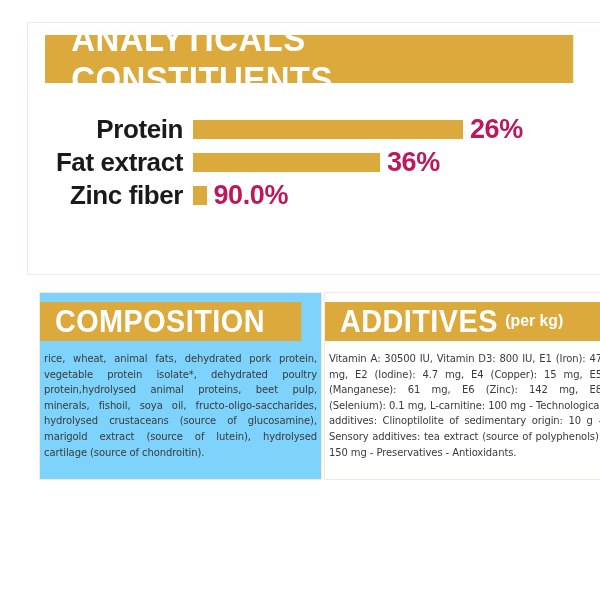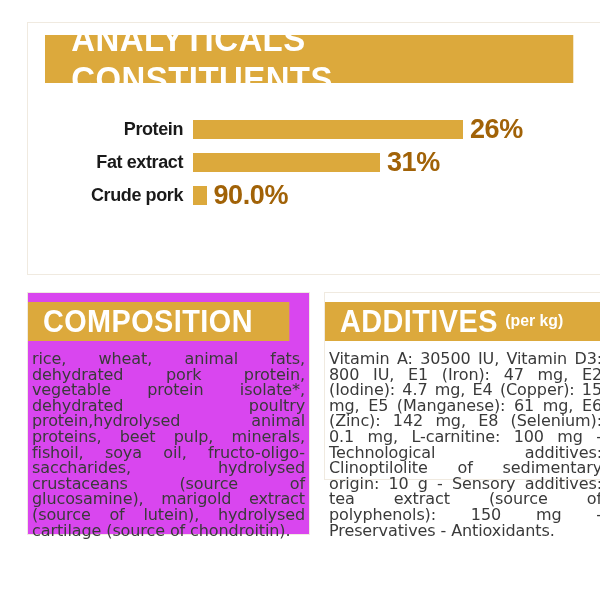--- a/index.html
+++ b/index.html
@@ -70,55 +70,55 @@
     position: relative;
     height: 33px;
     display: flex;
     align-items: center;
   }
   .bar-label {
     width: 176px;
     text-align: right;
     padding-right: 10px;
     box-sizing: border-box;
-    font-size: 18px;
+    font-size: 26px;
     font-weight: 700;
     color: #1a1a1a;
     letter-spacing: -0.4px;
     white-space: nowrap;
   }
   .bar-track {
     position: relative;
     height: 19px;
     display: flex;
     align-items: center;
   }
   .bar-fill {
     height: 19px;
     background: #dca93c;
   }
   .bar-value {
     font-size: 27px;
     font-weight: 700;
-    color: #a16207;
+    color: #be185d;
     margin-left: 7px;
     letter-spacing: -0.4px;
     white-space: nowrap;
   }
 
   
   .panel-composition {
     position: absolute;
-    left: 10px;
+    left: 22px;
     top: 292px;
     width: 283px;
-    height: 243px;
+    height: 188px;
     border: 1px solid #f0eae0;
     box-sizing: border-box;
-    background: #d946ef;
+    background: #7dd3fc;
   }
   .panel-additives {
     position: absolute;
     left: 307px;
     top: 292px;
     width: 328px;
     height: 188px;
     border: 1px solid #f0eae0;
     box-sizing: border-box;
     background: #ffffff;
@@ -144,21 +144,21 @@
     padding-bottom: 2px;
   }
 
   .body-text {
     position: absolute;
     left: 0px;
     top: 58px;
     width: 281px;
     padding: 0 4px 0 4px;
     box-sizing: border-box;
-    font-size: 16px;
+    font-size: 10px;
     line-height: 15.6px;
     color: #3a3a3a;
     text-align: justify;
     font-family: "DejaVu Sans", sans-serif;
     letter-spacing: -0.1px;
   }
 
   
   .logo-strip {
     position: absolute;
@@ -184,26 +184,26 @@
       <div class="bar-track">
         <div class="bar-fill" id="fill-0" style="width: 270px;"></div>
         <div class="bar-value">26%</div>
       </div>
     </div>
 
     <div class="bar-row">
       <div class="bar-label">Fat extract</div>
       <div class="bar-track">
         <div class="bar-fill" id="fill-1" style="width: 186.923px;"></div>
-        <div class="bar-value">31%</div>
+        <div class="bar-value">36%</div>
       </div>
     </div>
 
     <div class="bar-row">
-      <div class="bar-label">Crude pork</div>
+      <div class="bar-label">Zinc fiber</div>
       <div class="bar-track">
         <div class="bar-fill" id="fill-2" style="width: 13.5px;"></div>
         <div class="bar-value">90.0%</div>
       </div>
     </div>
 
   </div>
 
   <div class="panel-composition">
     <div class="gold-header header-sub">COMPOSITION</div>

